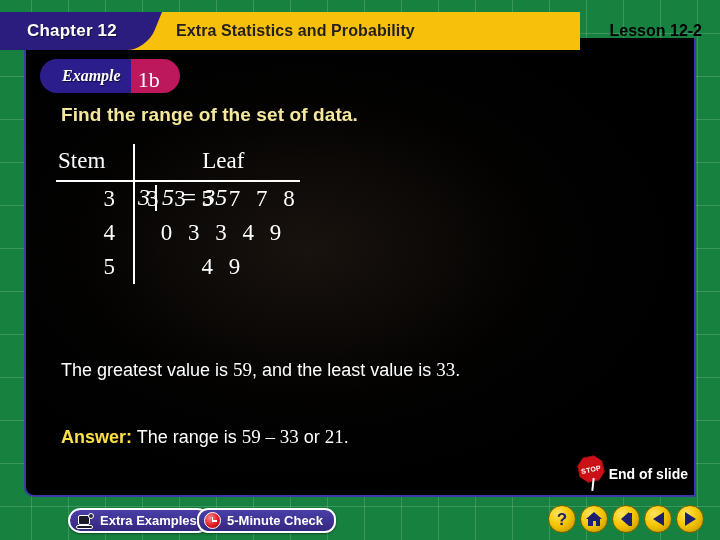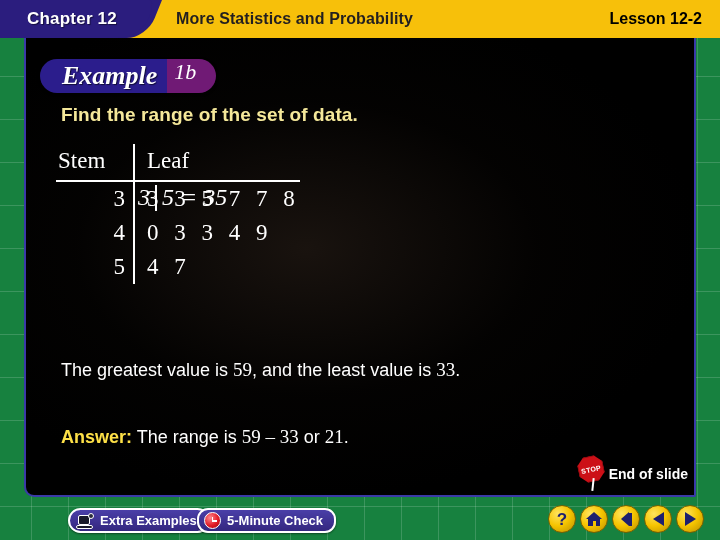--- a/index.html
+++ b/index.html
@@ -18,22 +18,22 @@
     background:#17813f;
     background-image:
       linear-gradient(to right, rgba(255,255,255,0.16) 1px, transparent 1px),
       linear-gradient(to bottom, rgba(255,255,255,0.16) 1px, transparent 1px);
     background-size:37px 43px;
     background-position:-6px -10px;
   }
 
   
   #header {
-    position:absolute; left:0; top:0;
-    width:720px; height:38px;
+    position:absolute; left:0; top:12px;
+    width:580px; height:38px;
     background:#f7c00a;
     z-index:5;
   }
   #header-inner {
     position:absolute; left:0; top:0;
     width:720px; height:38px;
   }
   .chapter-tab {
     position:absolute; left:-20px; top:0;
     width:172px; height:38px;
@@ -104,28 +104,27 @@
     box-shadow:0 1px 3px rgba(0,0,0,.8);
   }
   #example-badge .eb-left {
     background:#2b1d8c;
     display:flex; align-items:center;
     padding:0 10px 0 22px;
   }
   #example-badge .eb-left span {
     font-family:"Liberation Serif", serif;
     font-style:italic; font-weight:bold;
-    font-size:26px; color:#ffffff;
+    font-size:16px; color:#ffffff;
     text-shadow:1px 1px 1px rgba(0,0,0,.6);
   }
   #example-badge .eb-right {
-    background:#701a75;
-    display:flex; align-items:flex-start;
+    background:#be185d;
+    display:flex; align-items:flex-end;
     padding:0 20px 0 7px;
-    font-style:italic;
   }
   #example-badge .eb-right span {
     font-family:"Liberation Serif", serif;
     font-size:22px; color:#ffffff;
   }
 
   
   #prompt {
     position:absolute; left:35px; top:66px;
     font-size:19px; font-weight:bold;
@@ -138,26 +137,26 @@
     position:absolute; left:30px; top:106px;
     font-family:"Liberation Serif", serif;
     color:#ffffff;
     font-size:23px;
     line-height:34px;
   }
   #stemleaf table { border-collapse:collapse; }
   #stemleaf .hdr td { padding:0 0 1px 0; }
   #stemleaf td.stem {
     width:78px; text-align:right;
-    padding-right:8px;
+    padding-right:18px;
     border-right:2px solid #ffffff;
   }
   #stemleaf td.leaf {
     padding-left:12px;
-    text-align:left;
+    text-align:center;
     letter-spacing:5px;
     white-space:pre;
   }
   #stemleaf tr.hdr td.stem { text-align:left; padding-left:2px; }
   #stemleaf tr.hdr td.leaf { letter-spacing:0; }
   #stemleaf tr.ruleline td { height:2px; padding:0; }
   #stemleaf tr.ruleline td.stem { border-bottom:2px solid #ffffff; }
   #stemleaf tr.ruleline td.leaf { border-bottom:2px solid #ffffff; }
 
   
@@ -352,21 +351,21 @@
 <body>
 
 <div id="slide">
 
   <div id="header">
     <div id="header-inner">
       <div class="chapter-slant"></div>
       <div class="chapter-tab">
         <span>Chapter 12</span>
       </div>
-      <div id="header-title">More Statistics and Probability</div>
+      <div id="header-title">Extra Statistics and Probability</div>
       <div id="header-lesson">Lesson 12-2</div>
     </div>
   </div>
 
   <div id="panel">
 
     <div id="example-badge">
       <div class="eb-left">
         <span>Example</span>
       </div>
@@ -391,21 +390,21 @@
           <tr>
             <td class="stem">3</td>
             <td class="leaf">3 3 5 7 7 8</td>
           </tr>
           <tr>
             <td class="stem">4</td>
             <td class="leaf">0 3 3 4 9</td>
           </tr>
           <tr>
             <td class="stem">5</td>
-            <td class="leaf">4 7</td>
+            <td class="leaf">4 9</td>
           </tr>
         </tbody>
       </table>
     </div>
 
     <div id="key">
       <span>3</span>
       <span class="bar"></span>
       <span>5</span>
       <span style="width:7px"></span>

